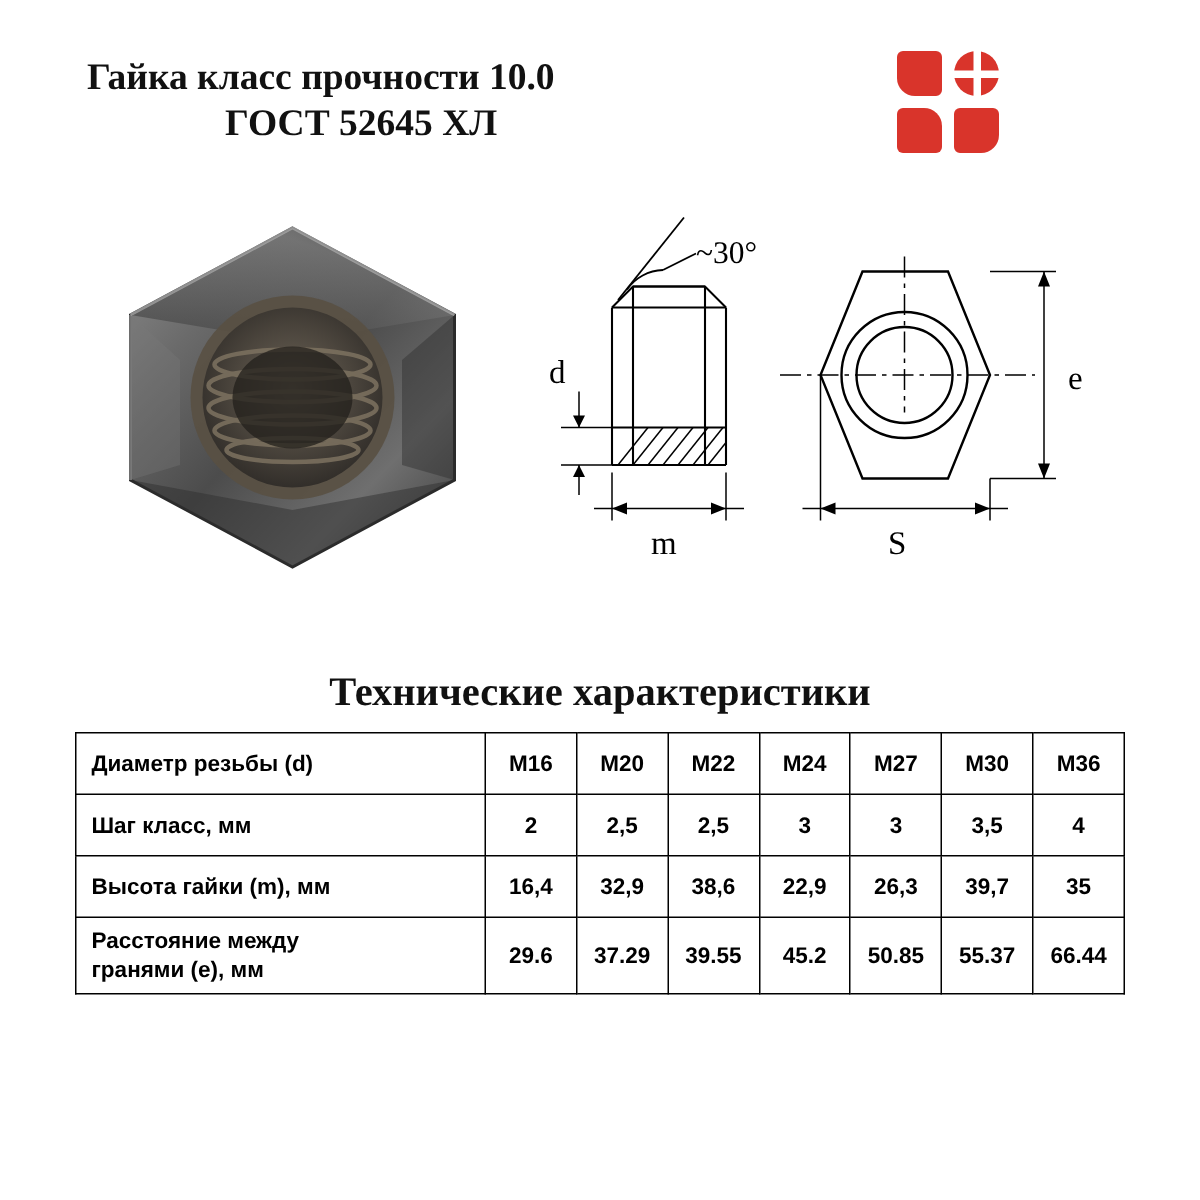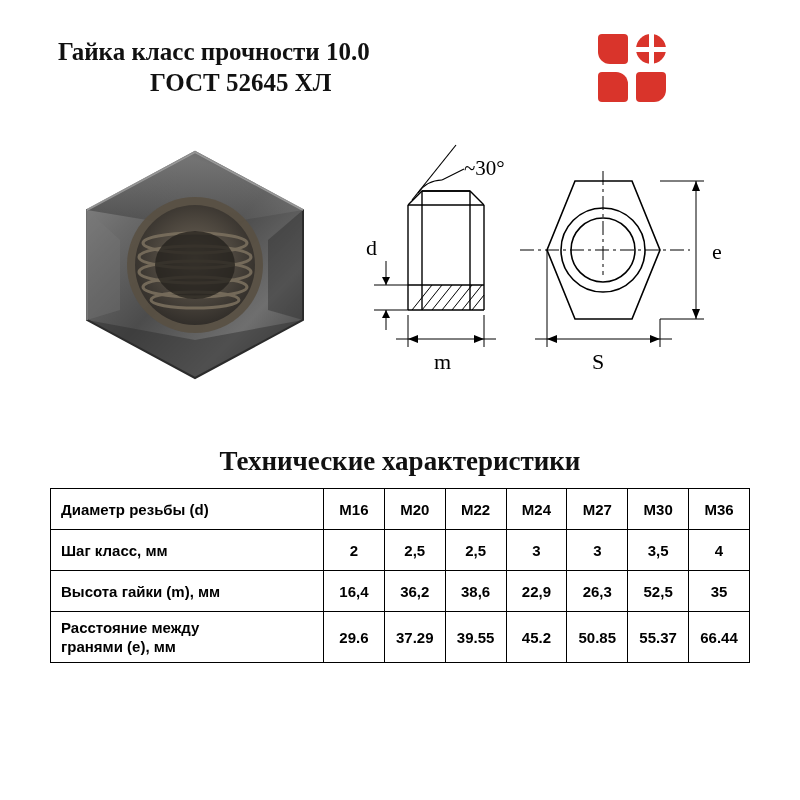--- a/index.html
+++ b/index.html
@@ -316,25 +316,25 @@
         <td>2,5</td>
         <td>2,5</td>
         <td>3</td>
         <td>3</td>
         <td>3,5</td>
         <td>4</td>
       </tr>
       <tr>
         <td class="rowlabel">Высота гайки (m), мм</td>
         <td>16,4</td>
-        <td>36,2</td>
+        <td>32,9</td>
         <td>38,6</td>
         <td>22,9</td>
         <td>26,3</td>
-        <td>52,5</td>
+        <td>39,7</td>
         <td>35</td>
       </tr>
       <tr>
         <td class="rowlabel two-line">
           <span>Расстояние между</span><br>
           <span>гранями (e), мм</span>
         </td>
         <td>29.6</td>
         <td>37.29</td>
         <td>39.55</td>

